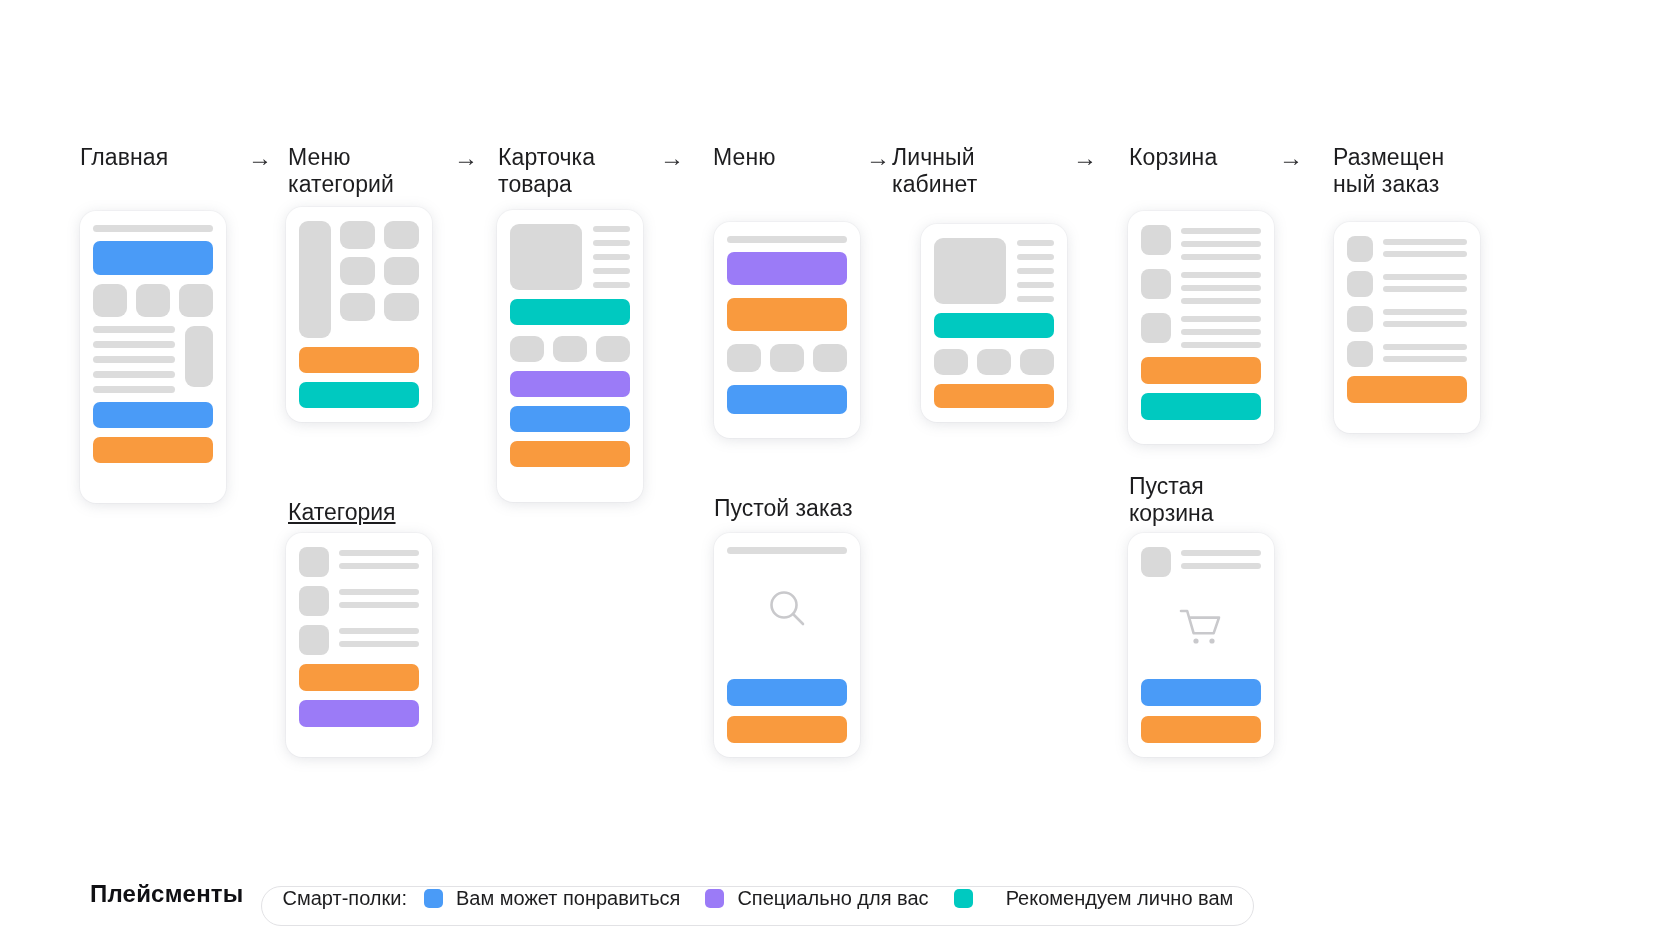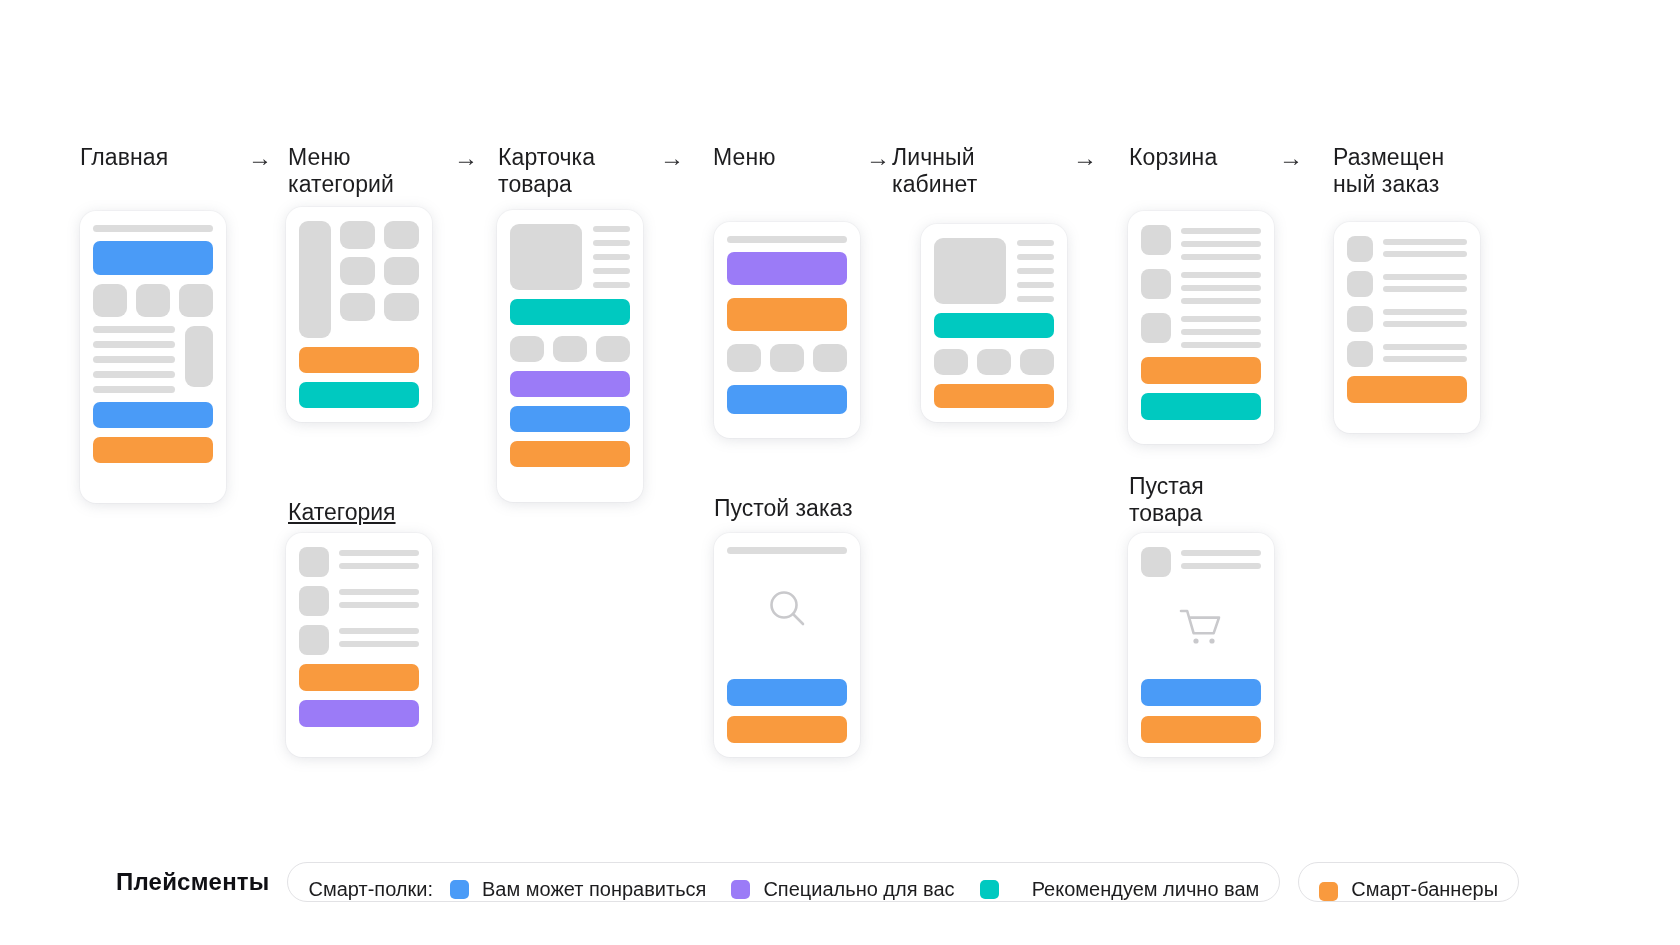--- a/index.html
+++ b/index.html
@@ -75,39 +75,40 @@
   .empty-icon { display: flex; align-items: center; justify-content: center; }
 
   
   #legend-wrap {
     position: absolute;
     left: 0; top: 862px;
     width: 1680px;
     display: flex;
     align-items: center;
     gap: 18px;
-    padding-left: 116px;
+    padding-left: 90px;
   }
   #legend-title {
     font-size: 24px;
     font-weight: bold;
     color: #101014;
     letter-spacing: .2px;
   }
   .pill {
     display: flex;
-    align-items: flex-end;
+    align-items: flex-start;
     gap: 13px;
     border: 1.5px solid #e2e2e5;
     border-radius: 24px;
     height: 40px;
     padding: 0 20px;
     font-size: 20px;
     color: #1d1d1f;
     white-space: nowrap;
+    margin-top: 24px;
   }
   .swatch { width: 19px; height: 19px; border-radius: 5px; flex: none; }
   .legend-group { display: flex; align-items: center; gap: 13px; }
   .legend-lead { font-size: 20px; color: #1d1d1f; margin-right: 4px; }
 </style>
 </head>
 <body>
 
 <div id="stage">
 
@@ -322,21 +323,21 @@
       <svg width="48" height="48" viewBox="0 0 48 48" fill="none">
         <circle cx="21" cy="21" r="12.5" stroke="#c9c9cc" stroke-width="2.6"></circle>
         <line x1="30.5" y1="30.5" x2="40" y2="40" stroke="#c9c9cc" stroke-width="2.6" stroke-linecap="round"></line>
       </svg>
     </div>
     <div class="bar blue" style="height:27px; margin-top:auto;"></div>
     <div class="bar orange" style="height:27px; margin-top:10px;"></div>
   </div>
 
   <div class="alt-label" style="left:1129px; top:473px;">Пустая
-товара</div>
+корзина</div>
   <div class="phone" style="left:1128px; top:533px; width:146px; height:224px; gap:0;">
     <div class="listrow" style="margin-bottom:22px;">
       <div class="sq"></div>
       <div class="lines">
         <div class="line thin"></div>
         <div class="line thin"></div>
       </div>
     </div>
     <div class="empty-icon" style="height:56px;">
       <svg width="52" height="48" viewBox="0 0 52 48" fill="none">
@@ -364,19 +365,15 @@
         <span class="swatch" style="background:#9b7bf7;"></span>
         <span>Специально для вас</span>
       </span>
 
       <span class="legend-group" style="margin-left:12px;gap:33px;">
         <span class="swatch" style="background:#00c9c0;"></span>
         <span>Рекомендуем лично вам</span>
       </span>
     </div>
 
-    <div class="pill">
-      <span class="swatch" style="background:#f99a3e;"></span>
-      <span>Смарт-баннеры</span>
-    </div>
   </div>
 
 </div>
 
 </body></html>

